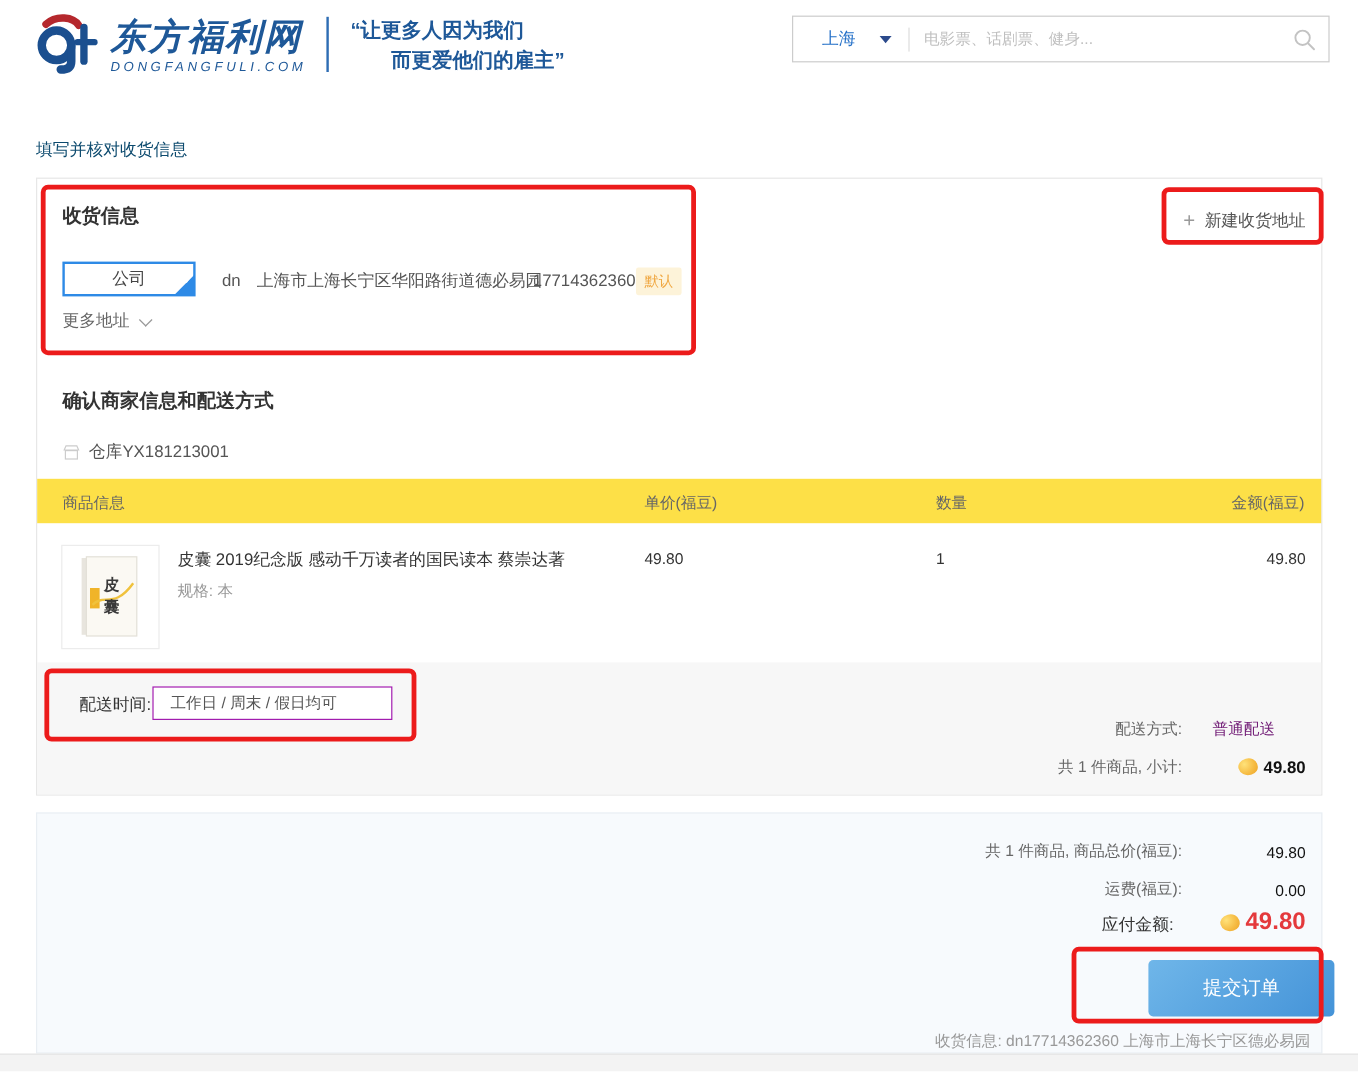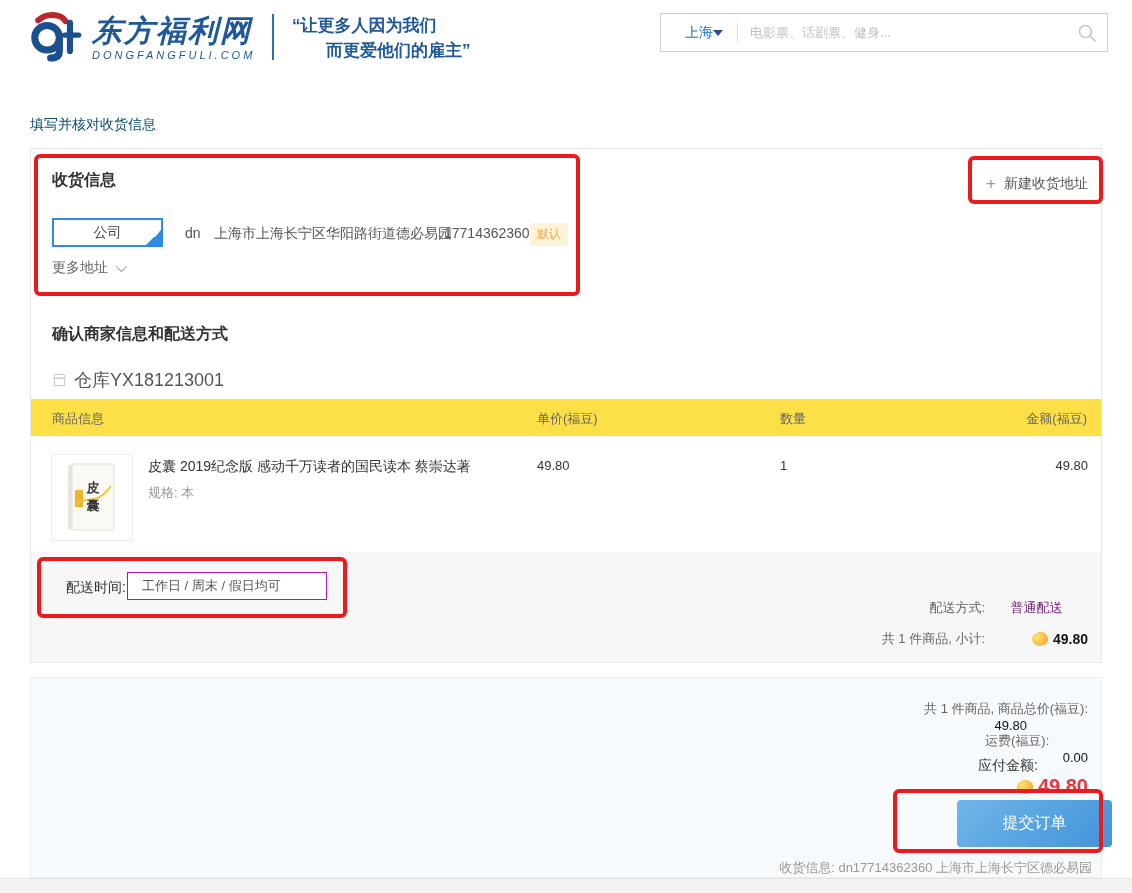--- a/index.html
+++ b/index.html
@@ -10,21 +10,21 @@
   .logo-wrap { left:26px; top:10px; display:flex; align-items:center;font-style:italic; }
   .brand-text { margin-left:8px; }
   .brand-cn { font-size:30px; font-weight:bold; color:#1e5898; letter-spacing:2px; line-height:32px; }
   .brand-domain { font-size:11px; color:#1e5898; letter-spacing:3px; margin-top:2px; }
   .logo-divider { left:272px; top:14px; width:2px; height:46px; background:#2e6db4; }
   .slogan { left:292px; top:13px; color:#1e5898; font-size:17px; font-weight:bold; line-height:25px; }
   .slogan-l2 { padding-left:34px; }
 
   .search-box { left:660px; top:13px; width:448px; height:39px; border:1px solid #ccc; display:flex; align-items:center; background:#fff; }
   .city-select { display:flex; align-items:center; padding:0 14px 0 24px; cursor:pointer; }
-  .city-label { color:#2470c8; font-size:14px; margin-right:0; }
+  .city-label { color:#2470c8; font-size:14px; margin-right:20px; }
   .caret-down { width:0; height:0; border-left:5px solid transparent; border-right:5px solid transparent; border-top:6px solid #2b4a8c; }
   .search-divider { width:1px; height:20px; background:#ddd; }
   .search-input { flex:1; border:none; outline:none; font-size:13px; color:#333; padding:0 12px; background:transparent; }
   .search-input::placeholder { color:#bfbfbf; }
   .search-btn { width:40px; display:flex; align-items:center; justify-content:center; cursor:pointer; }
 
   
   .step-title { left:30px; top:116px; font-size:14px; color:#0c4a6e; }
 
   
@@ -41,21 +41,21 @@
   .addr-tag { left:52px; top:218px; width:111px; height:29px; border:2px solid #2e8ae6; background:#fff; color:#444; font-size:14px; text-align:center; line-height:25px; cursor:pointer; }
   .addr-tag .corner { position:absolute; right:-1px; bottom:-1px; width:0; height:0; border-left:17px solid transparent; border-bottom:17px solid #2e8ae6; }
   .addr-tag .corner-check { position:absolute; right:0; bottom:-2px; color:#fff; font-size:10px; font-weight:bold; }
   .addr-name { left:185px; top:225px; color:#555; font-size:14px; }
   .addr-detail { left:214px; top:225px; color:#555; font-size:14px; }
   .addr-phone { left:444px; top:225px; color:#555; font-size:14px; }
   .default-badge { left:530px; top:223px; background:#fdf3d9; color:#f0a843; font-size:12px; padding:3px 7px; border-radius:2px; }
   .more-addr { left:52px; top:259px; display:flex; align-items:center; color:#666; font-size:14px; cursor:pointer; }
   .chevron { width:8px; height:8px; border-right:1.5px solid #999; border-bottom:1.5px solid #999; transform:rotate(45deg) translateY(-2px); margin-left:8px; }
 
-  .warehouse { left:52px; top:368px; display:flex; align-items:center; color:#555; font-size:18px;text-align:right; }
+  .warehouse { left:52px; top:368px; display:flex; align-items:center; color:#555; font-size:14px;text-align:right; }
   .warehouse svg { margin-right:7px; }
 
   
   .thead { left:31px; top:399px; width:1070px; height:37px; background:#fde047; }
   .th { position:absolute; top:11px; font-size:13px; color:#666; }
   .th-goods { left:21px; }
   .th-price { left:506px; }
   .th-qty { left:749px; }
   .th-amount { right:14px; }
 
@@ -74,21 +74,21 @@
   .ship-label { font-size:13px; color:#666; }
   .ship-value { width:103px; text-align:center; font-size:13px; color:#701a75; }
   .subtotal-row { top:630px; right:44px; display:flex; align-items:center; }
   .subtotal-label { font-size:13px; color:#666; }
   .subtotal-value { width:103px; text-align:right; font-size:14px; color:#111; font-weight:bold; display:flex; align-items:center; justify-content:flex-end; }
 
   .bean { display:inline-block; width:16px; height:14px; border-radius:55% 60% 50% 65%; background:radial-gradient(circle at 35% 30%, #ffe27a 0%, #f6bd45 55%, #eda324 100%); margin-right:5px; transform:rotate(-15deg); }
 
   
   .blue-card { left:30px; top:677px; width:1072px; height:201px; background:#f7fafd; border:1px solid #e9eef3; }
-  .sum-row { position:absolute; right:44px; display:flex; align-items:flex-start;flex-direction:column; }
+  .sum-row { position:absolute; right:44px; display:flex; align-items:flex-end; }
   .sum-label { font-size:13px; color:#666; }
   .sum-value { width:103px; text-align:right; font-size:13px; color:#111; }
   .row-total { top:700px; }
   .row-freight { top:732px; }
   .row-payable { top:757px; }
   .payable-label { font-size:14px; color:#333; }
   .payable-value { width:110px; text-align:right; font-size:20px; font-weight:bold; color:#e4393c; display:flex; align-items:center; justify-content:flex-end; }
 
   .submit-btn { left:957px; top:800px; width:155px; height:47px; border:none; border-radius:4px; background:linear-gradient(135deg,#6fb6e9 0%,#4493d8 100%); color:#fff; font-size:16px; cursor:pointer; font-family:inherit; }
   .receiver-info { top:859px; right:40px; font-size:13px; color:#999; }

